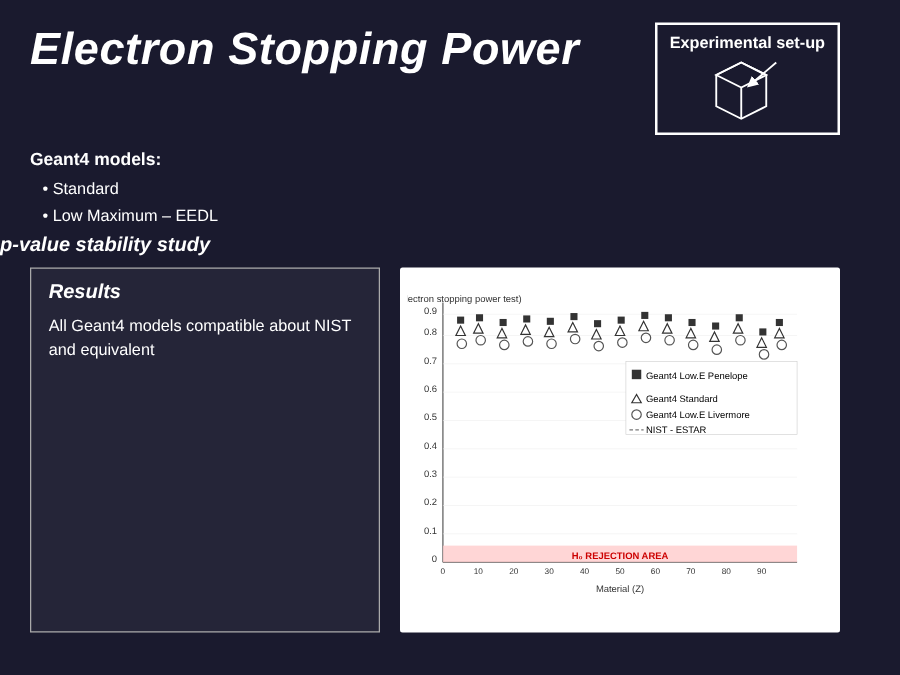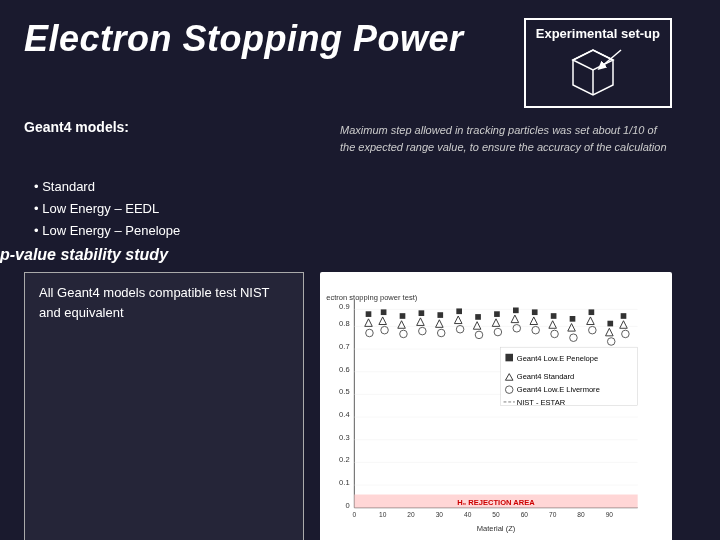--- a/index.html
+++ b/index.html
@@ -73,21 +73,20 @@
     }
 
     .models-col .section-title {
       font-weight: bold;
       font-size: 14px;
     }
 
     .models-col ul {
       list-style: none;
       padding-left: 10px;
-      margin-top: 36px;
     }
 
     .models-col ul li::before {
       content: "• ";
     }
 
     .ref-line {
       font-size: 12px;
       margin-top: 2px;
     }
@@ -210,38 +209,37 @@
         </defs>
       </svg>
     </div>
   </div>
 
   <div class="info-section">
     <div class="models-col">
       <div class="section-title">Geant4 models:</div>
       <ul>
         <li>Standard</li>
-        <li>Low Energy – EEDL</li>
-        <li>Low Energy – Penelope</li>
+        <li>Low Maximum – EEDL</li>
       </ul>
     </div>
     <div class="description-col">
-      <div class="max-step-text">Maximum step allowed in tracking particles was set about 1/10 of the expected range value, to ensure the accuracy of the calculation</div>
     </div>
   </div>
 
   <div class="pvalue-label">p-value stability study</div>
 
   <div class="main-content">
 
     <div class="left-panel">
 
 
       <div class="results-box">
-        <div class="results-text">All Geant4 models compatible test NIST and equivalent</div>
+        <div class="results-title">Results</div>
+        <div class="results-text">All Geant4 models compatible about NIST and equivalent</div>
       </div>
     </div>
 
     <div class="chart-panel">
       <svg class="chart-svg" viewBox="0 0 360 270" xmlns="http://www.w3.org/2000/svg">
 
         <rect width="360" height="270" fill="white"></rect>
 
         <g transform="translate(30,10)">
 

